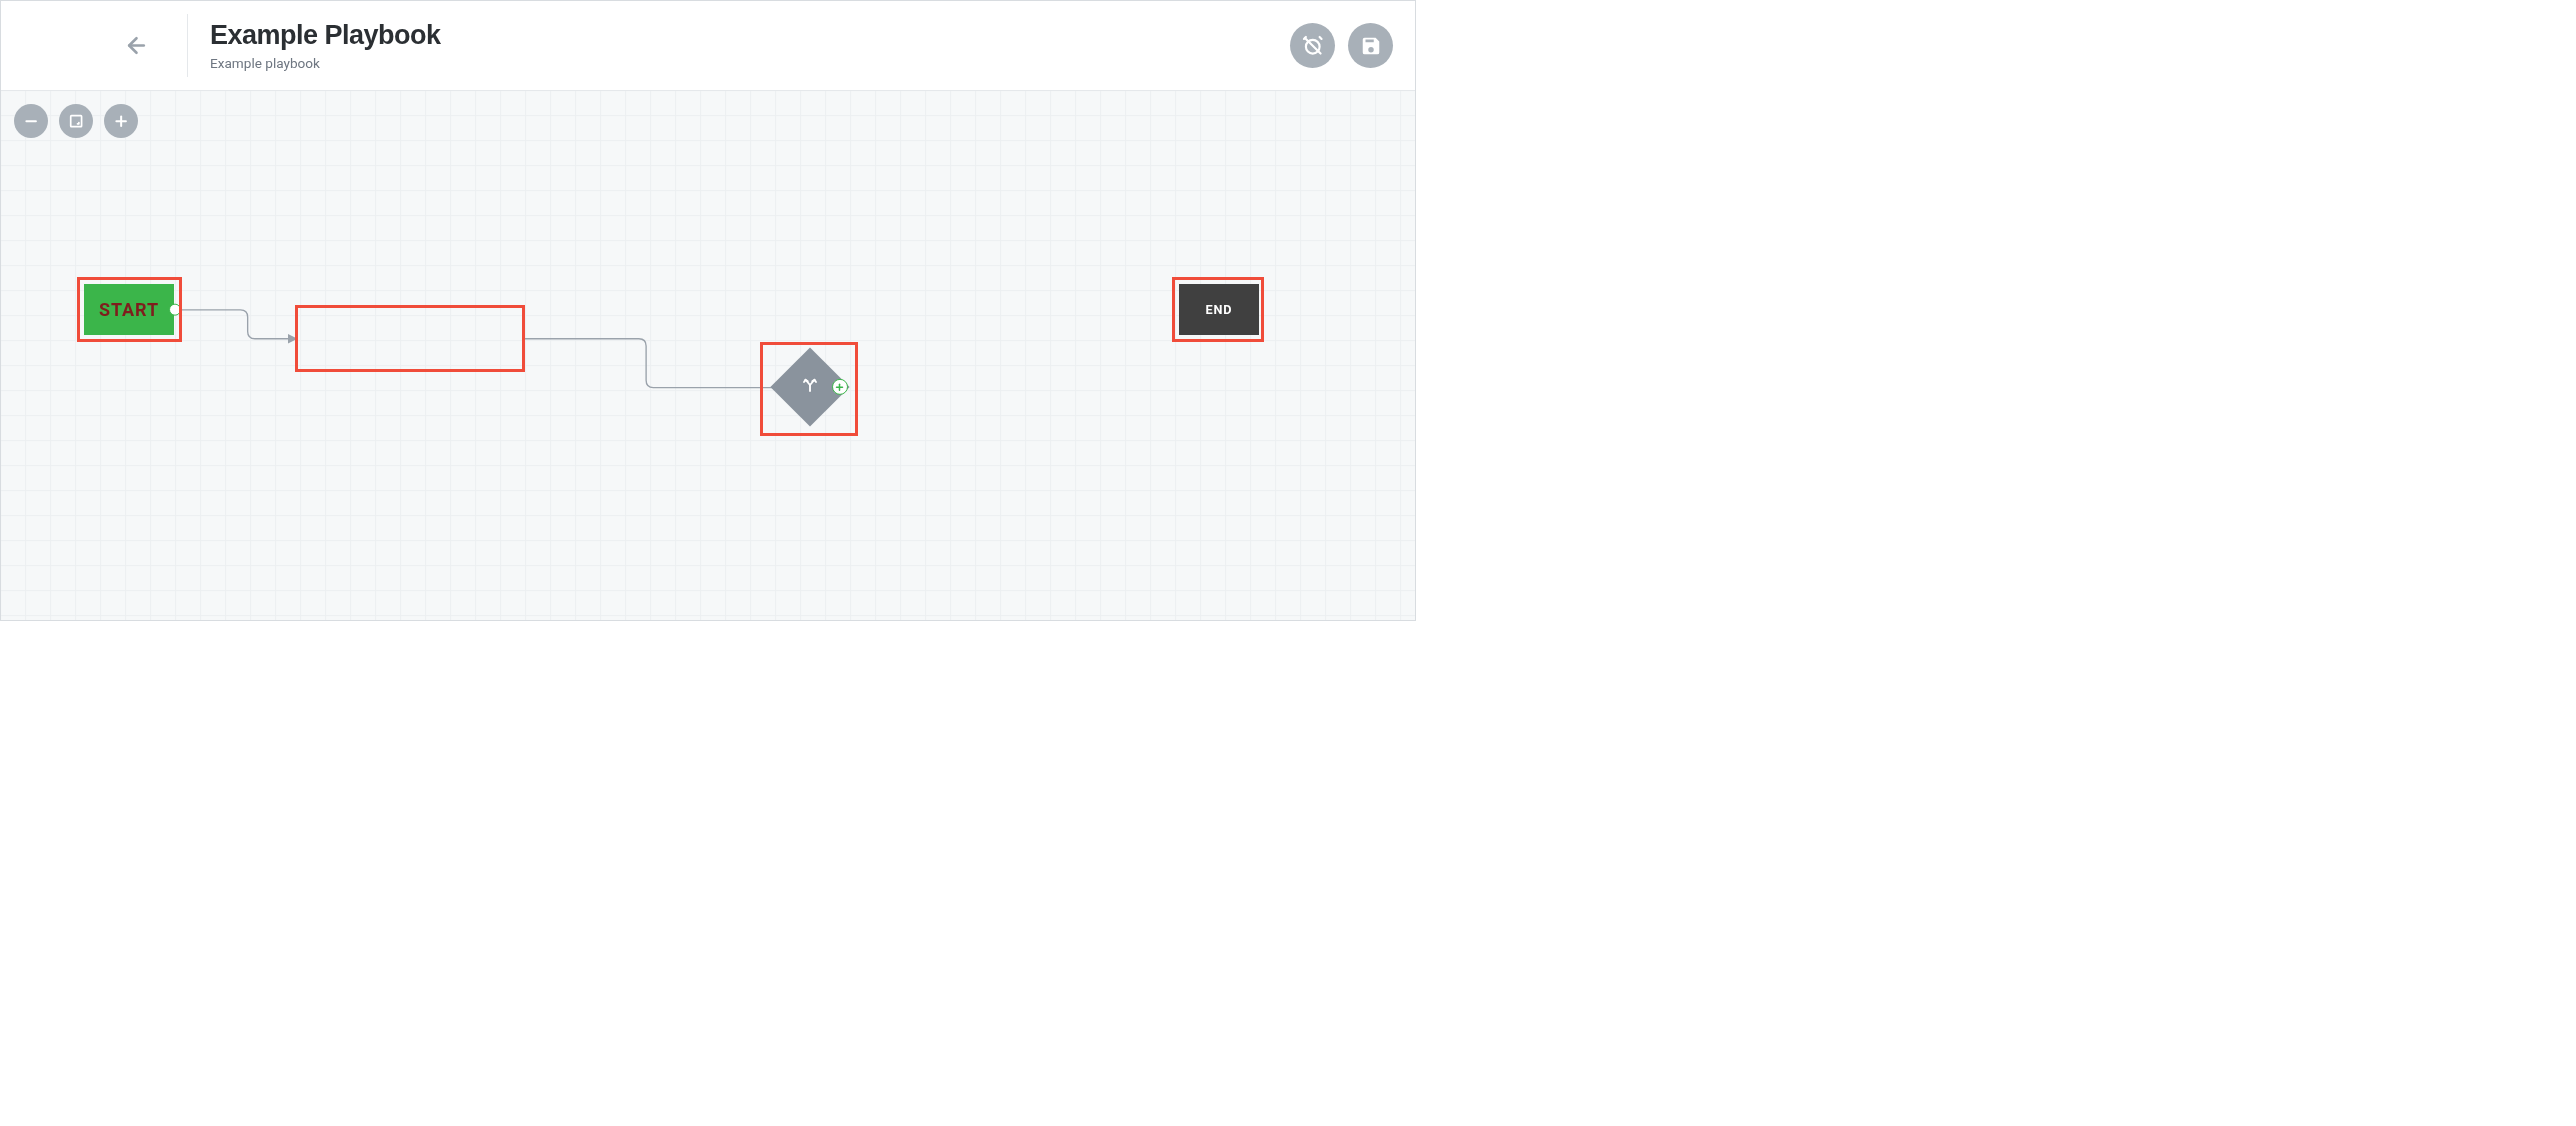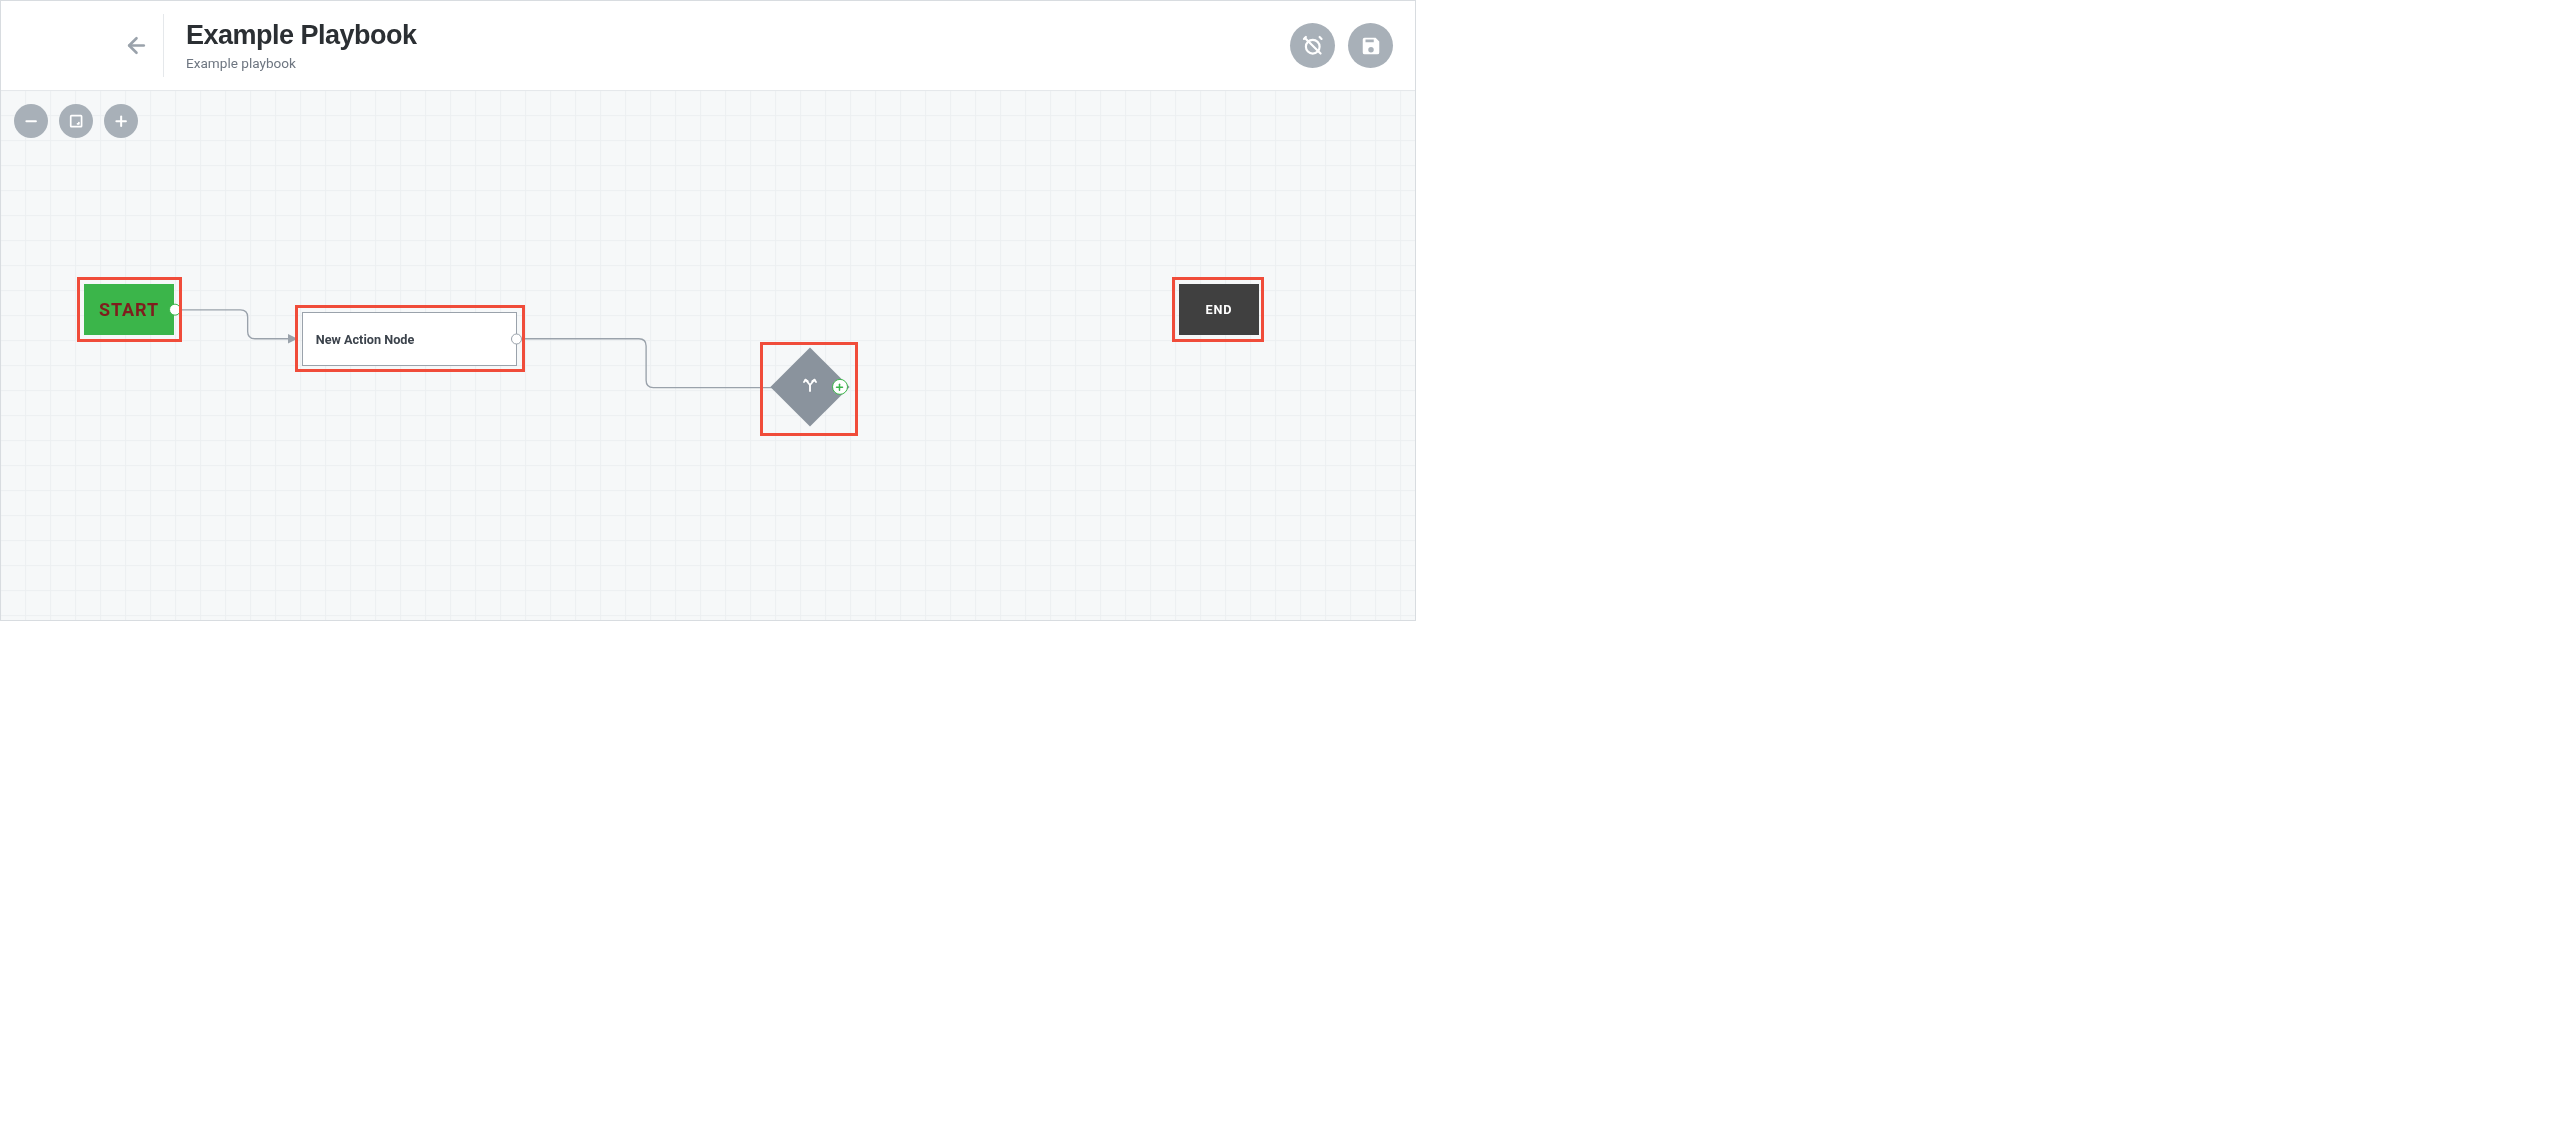--- a/index.html
+++ b/index.html
@@ -14,20 +14,21 @@
   }
 
   
   .header {
     display: flex;
     align-items: center;
     background: #ffffff;
     height: 90px;
     padding: 0 22px 0 0;
     border-bottom: 0.9px solid #e5e8eb;
+    gap: 24px;
   }
   .back-arrow {
     width: 54px;
     height: 90px;
     display: flex;
     align-items: center;
     justify-content: center;
     margin-left: 108px;
     cursor: pointer;
     color: #9aa2ab;
@@ -275,24 +276,20 @@
   </svg>
 
   <div class="node-layer">
 
     <div class="start-node">
       <span>START</span>
       <div class="start-port"></div>
     </div>
     <div class="sel-box sel-start"></div>
 
-    <div class="action-node">
-      <span class="label">New Action Node</span>
-      <div class="action-port-out"></div>
-    </div>
     <div class="sel-box sel-action"></div>
 
     <div class="decision-node-wrap">
       <div class="decision-diamond">
         <span class="icon">
           <svg width="18" height="18" viewBox="0 0 24 24" fill="none" stroke="currentColor" stroke-width="2.5" stroke-linecap="round" stroke-linejoin="round">
             <line x1="12" y1="20" x2="12" y2="12"></line>
             <line x1="12" y1="12" x2="6" y2="5"></line>
             <line x1="12" y1="12" x2="18" y2="5"></line>
             <polyline points="4 8 6 5 9 7"></polyline>

